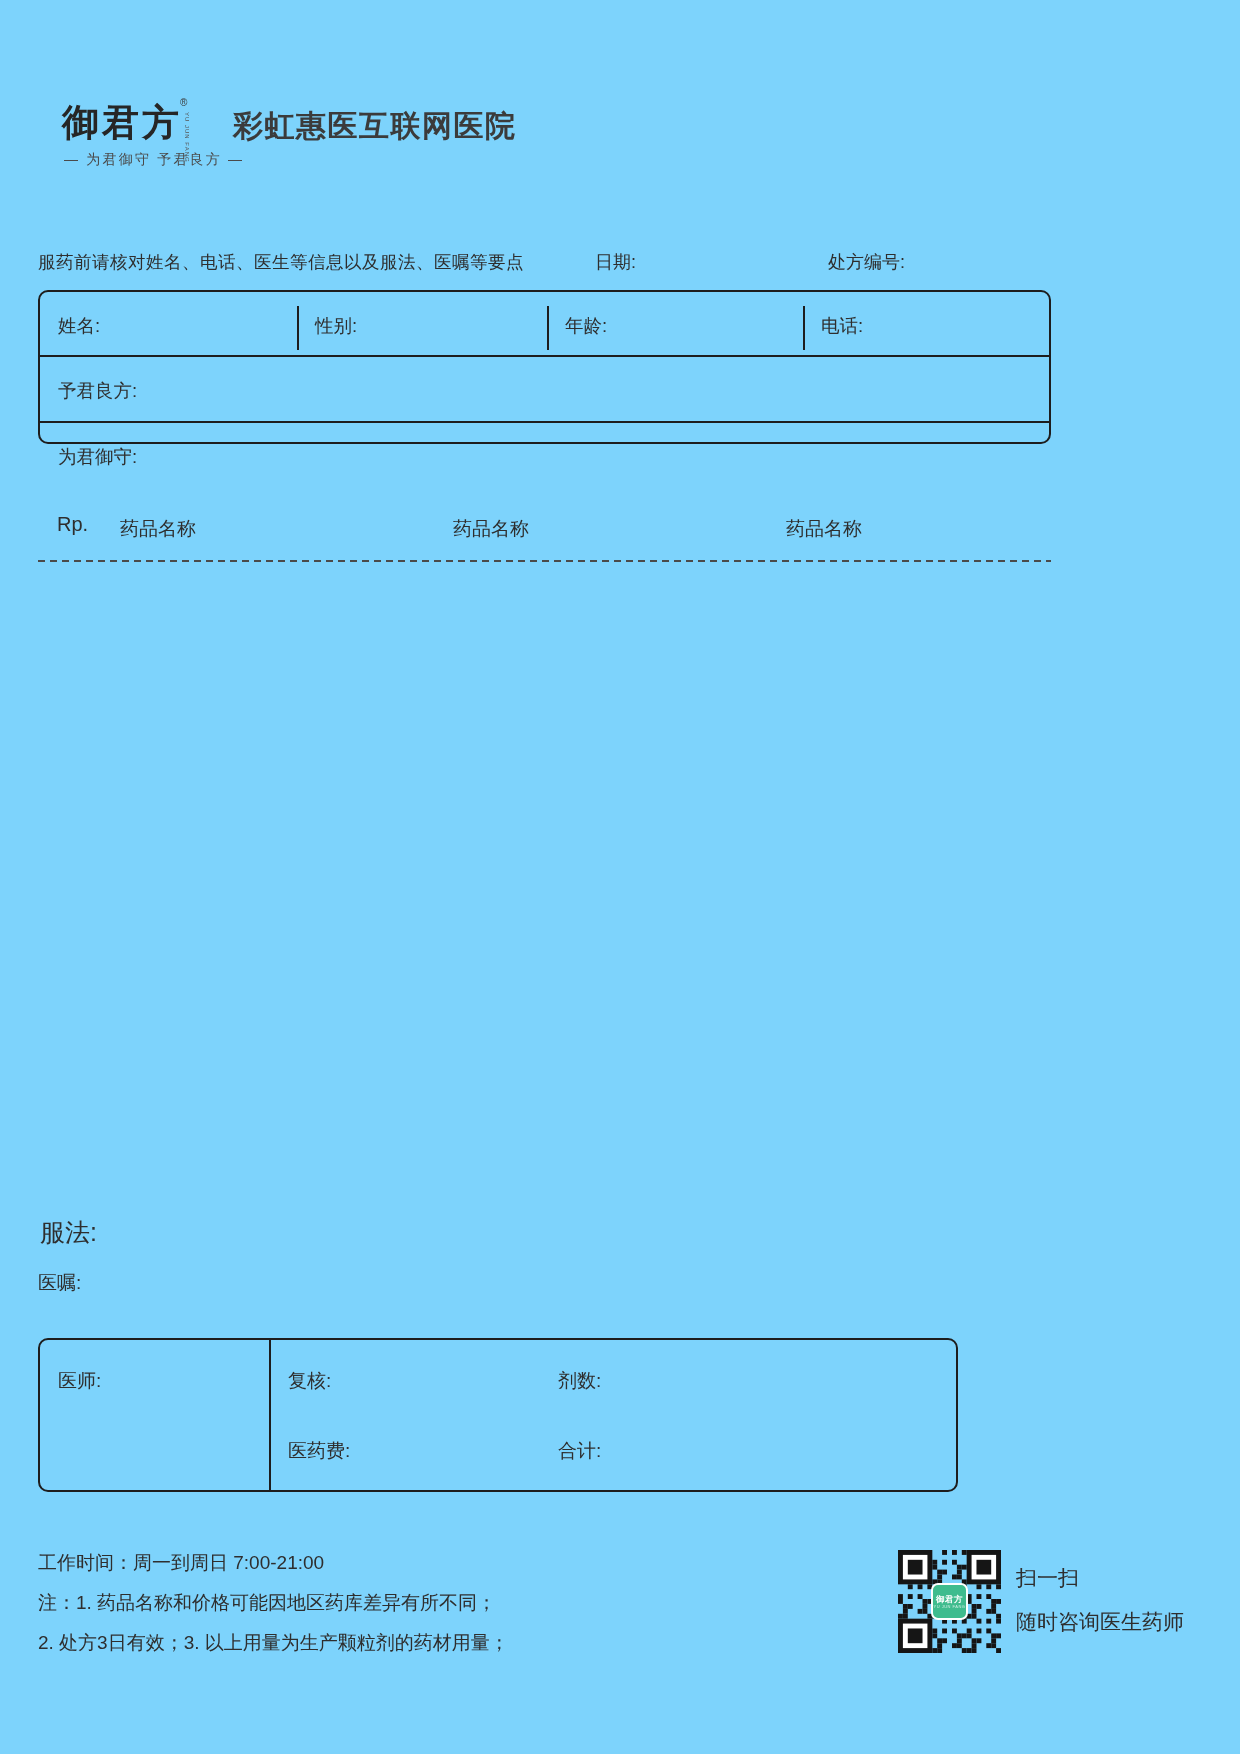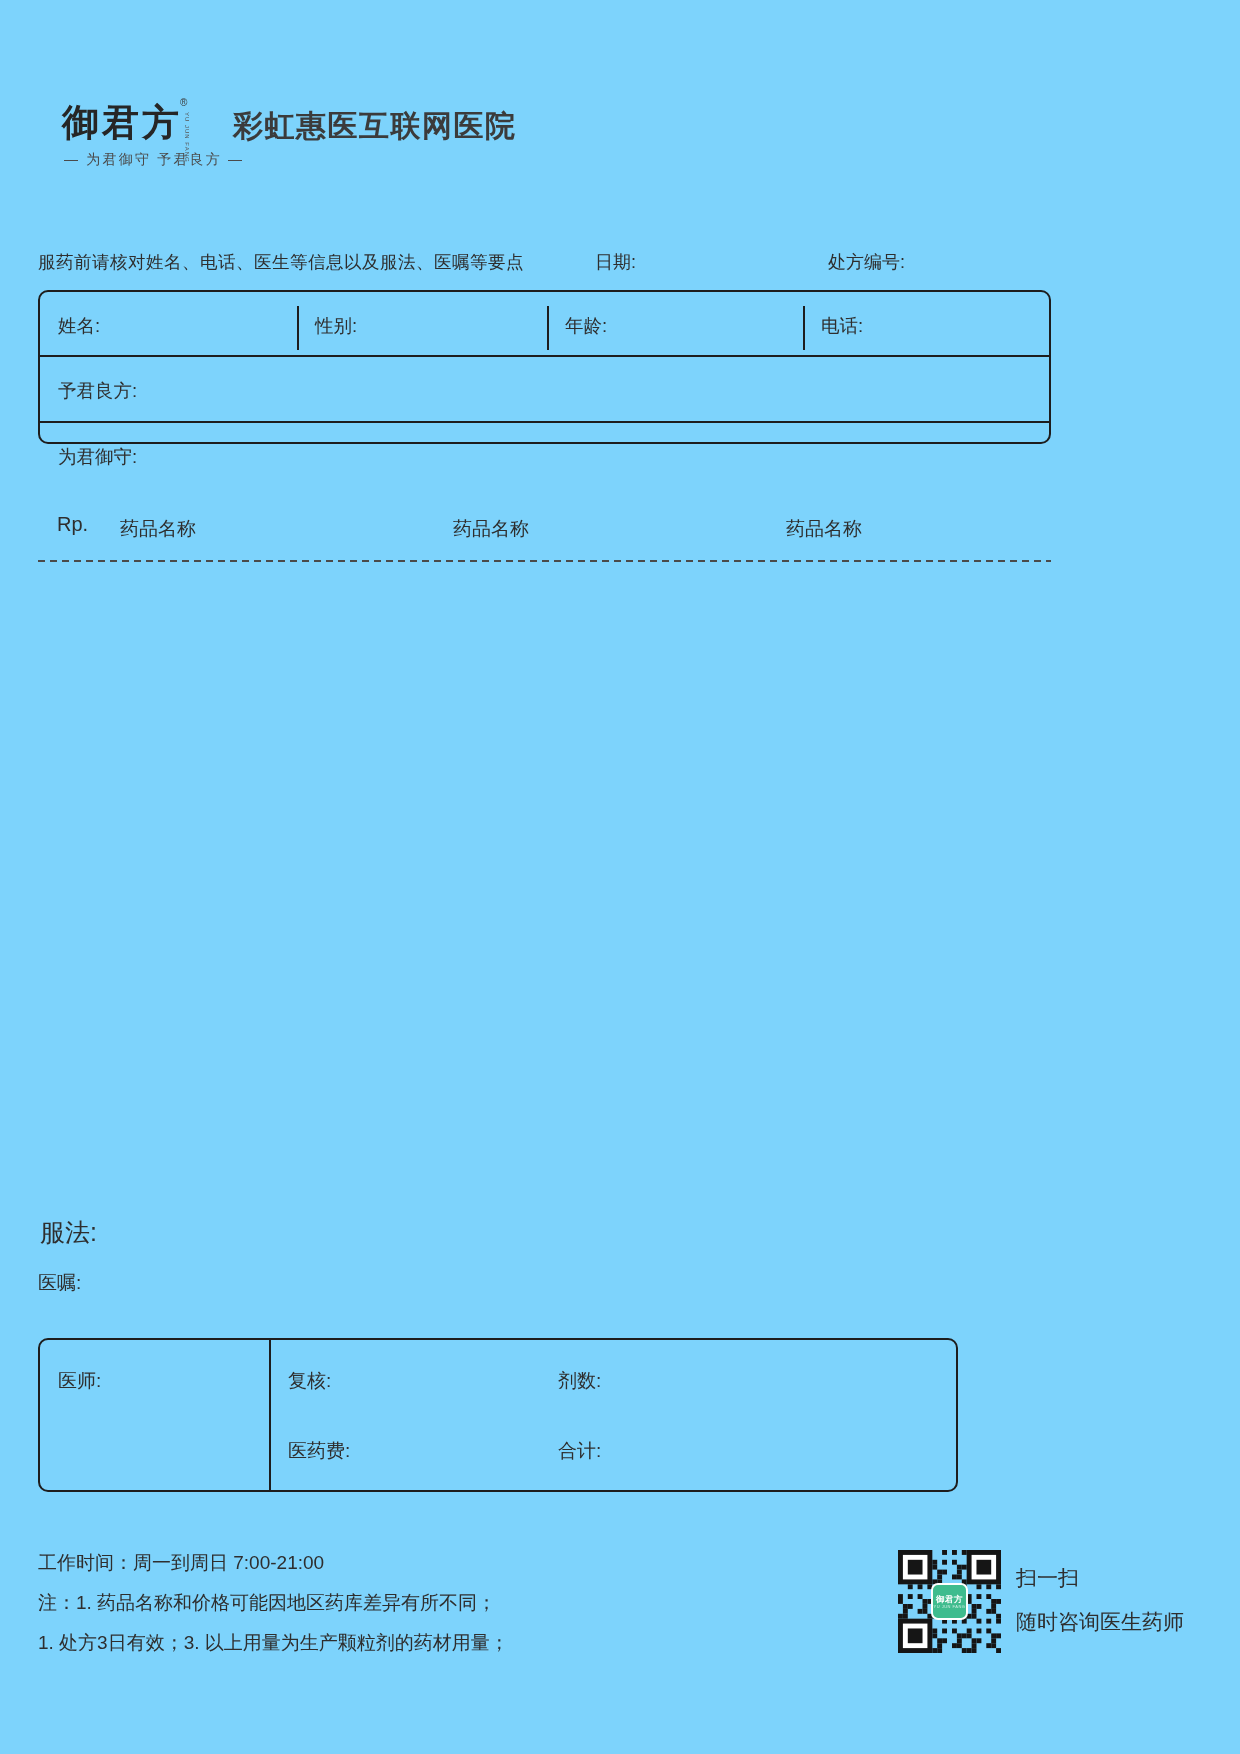--- a/index.html
+++ b/index.html
@@ -112,21 +112,21 @@
     <div class="vd"></div>
     <div class="sl sl-doctor">医师:</div>
     <div class="sl sl-review">复核:</div>
     <div class="sl sl-dose">剂数:</div>
     <div class="sl sl-fee">医药费:</div>
     <div class="sl sl-total">合计:</div>
   </div>
 
   <div class="abs hours">工作时间：周一到周日 7:00-21:00</div>
   <div class="abs note1">注：1. 药品名称和价格可能因地区药库差异有所不同；</div>
-  <div class="abs note2">1. 处方3日有效；3. 以上用量为生产颗粒剂的药材用量；</div>
+  <div class="abs note2">2. 处方3日有效；3. 以上用量为生产颗粒剂的药材用量；</div>
 
   <div class="qr">
     <svg viewBox="0 0 103 103" xmlns="http://www.w3.org/2000/svg">
         <g fill="#151515">
           <rect x="44.1" y="0.0" width="4.9" height="4.9"></rect>
           <rect x="54.0" y="0.0" width="4.9" height="4.9"></rect>
           <rect x="63.8" y="0.0" width="4.9" height="4.9"></rect>
           <rect x="34.3" y="9.8" width="4.9" height="4.9"></rect>
           <rect x="44.1" y="9.8" width="4.9" height="4.9"></rect>
           <rect x="54.0" y="9.8" width="4.9" height="4.9"></rect>

